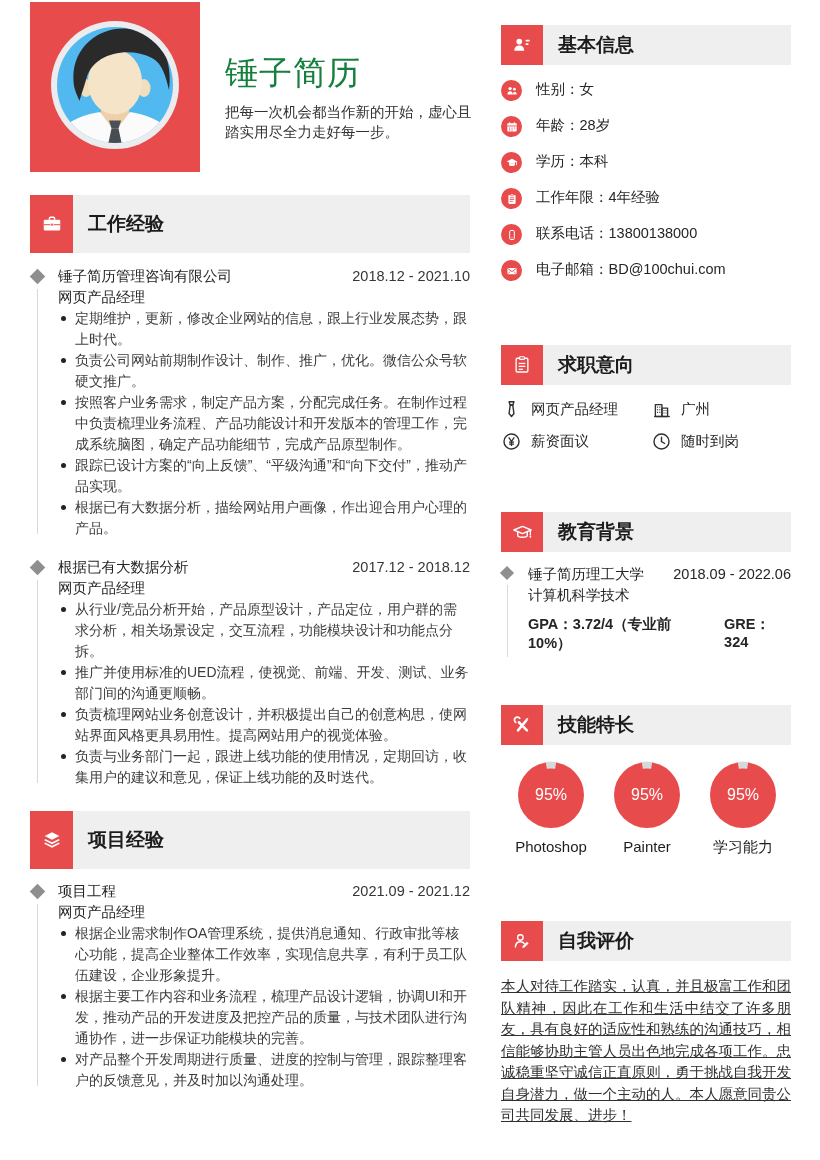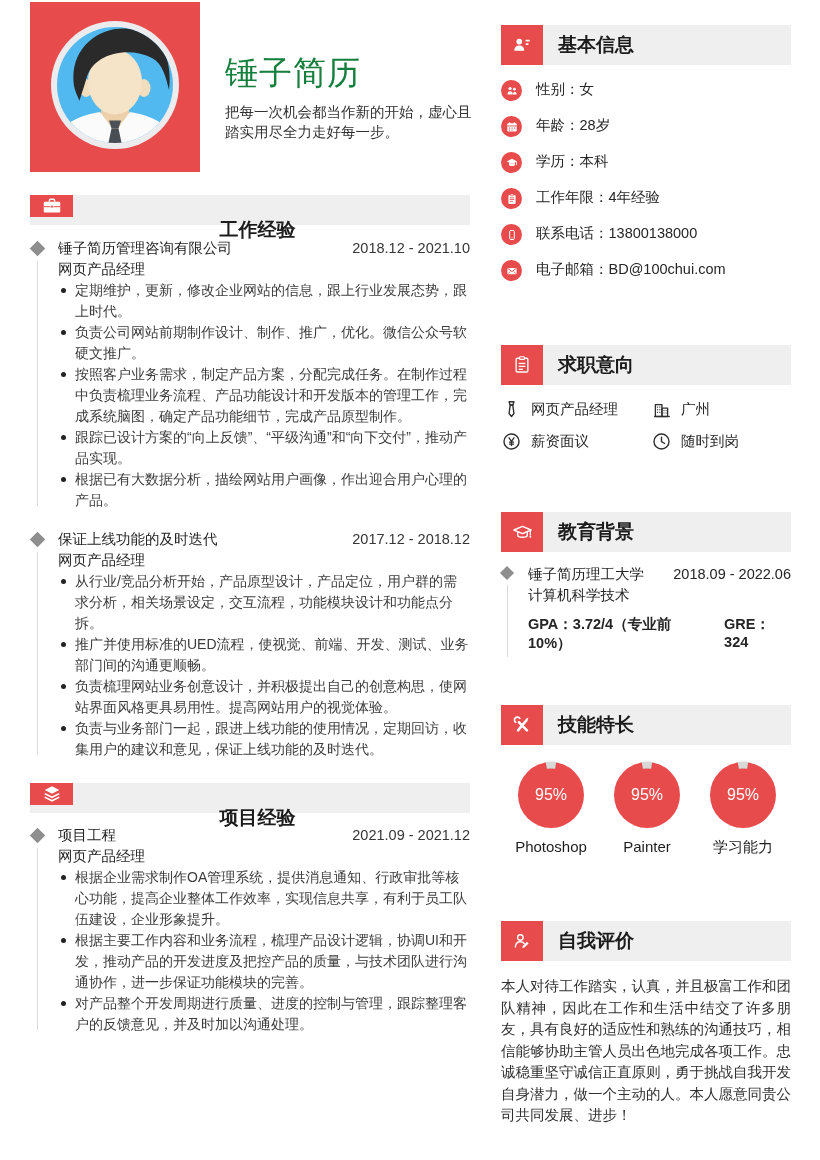--- a/index.html
+++ b/index.html
@@ -21,21 +21,21 @@
 
   
   .head{display:flex;}
   .avatar-box{width:170px;height:170px;background:var(--accent);flex:none;}
   .head-text{padding:52px 0 0 25px;width:255px;}
   .name{font-size:33px;font-weight:400;line-height:38px;color:#15803d;letter-spacing:1px;}
   .tagline{margin-top:10px;font-size:14.5px;line-height:20px;color:#333;width:250px;}
 
   
   .sec-bar{display:flex;background:var(--bar);align-items:stretch;}
-  .sec-bar.left{height:30px;margin-top:23px;flex-direction:column;}
+  .sec-bar.left{height:58px;margin-top:23px;}
   .sec-icon{width:43px;background:var(--accent);display:flex;align-items:center;justify-content:center;flex:none;}
   .sec-title{font-size:19px;font-weight:700;color:#1c1c1c;padding-left:15px;align-self:center;}
   .r-bar{display:flex;background:var(--bar);height:40px;}
   .r-icon{width:42px;background:var(--accent);display:flex;align-items:center;justify-content:center;flex:none;}
   .r-title{font-size:19px;font-weight:700;color:#1c1c1c;padding-left:15px;align-self:center;}
 
   
   .entry{display:flex;}
   .entry.job1{margin-top:13px;}
   .entry.job2{margin-top:18px;}
@@ -73,21 +73,21 @@
   .edu-scores{display:flex;gap:18px;margin-top:9px;font-size:14.5px;color:#252525;font-weight:bold;}
 
   .bar-skill{margin-top:52px;}
   .skill-row{display:flex;margin-top:16px;padding-left:2px;}
   .skill-item{width:97px;display:flex;flex-direction:column;align-items:center;}
   .skill-circle{width:68px;height:68px;position:relative;}
   .skill-pct{position:absolute;inset:0;display:flex;align-items:center;justify-content:center;color:#fff;font-size:16px;}
   .skill-label{margin-top:9px;font-size:15px;color:#1e1e1e;}
 
   .bar-eval{margin-top:64px;}
-  .eval-text{margin-top:15px;font-size:14.5px;line-height:21.5px;color:#303030;text-align:justify;}
+  .eval-text{margin-top:15px;font-size:14.5px;line-height:21.5px;color:#303030;text-align:justify;text-decoration:underline;}
 
   .bar-proj{margin-top:47px;}
   svg{display:block;}
 </style>
 </head>
 <body>
 
 <div class="col-left">
 
   <div class="head">
@@ -144,21 +144,21 @@
         <li>跟踪已设计方案的“向上反馈”、“平级沟通”和“向下交付”，推动产品实现。</li>
         <li>根据已有大数据分析，描绘网站用户画像，作出迎合用户心理的产品。</li>
       </ul>
     </div>
   </div>
 
   <div class="entry job2">
     <div class="tl"></div>
     <div class="entry-body">
       <div class="entry-head">
-        <span>保证上线功能的及时迭代</span>
+        <span>根据已有大数据分析</span>
         <span class="period">2017.12 - 2018.12</span>
       </div>
       <div class="role">网页产品经理</div>
       <ul class="bullets">
         <li>从行业/竞品分析开始，产品原型设计，产品定位，用户群的需求分析，相关场景设定，交互流程，功能模块设计和功能点分拆。</li>
         <li>推广并使用标准的UED流程，使视觉、前端、开发、测试、业务部门间的沟通更顺畅。</li>
         <li>负责梳理网站业务创意设计，并积极提出自己的创意构思，使网站界面风格更具易用性。提高网站用户的视觉体验。</li>
         <li>负责与业务部门一起，跟进上线功能的使用情况，定期回访，收集用户的建议和意见，保证上线功能的及时迭代。</li>
       </ul>
     </div>

